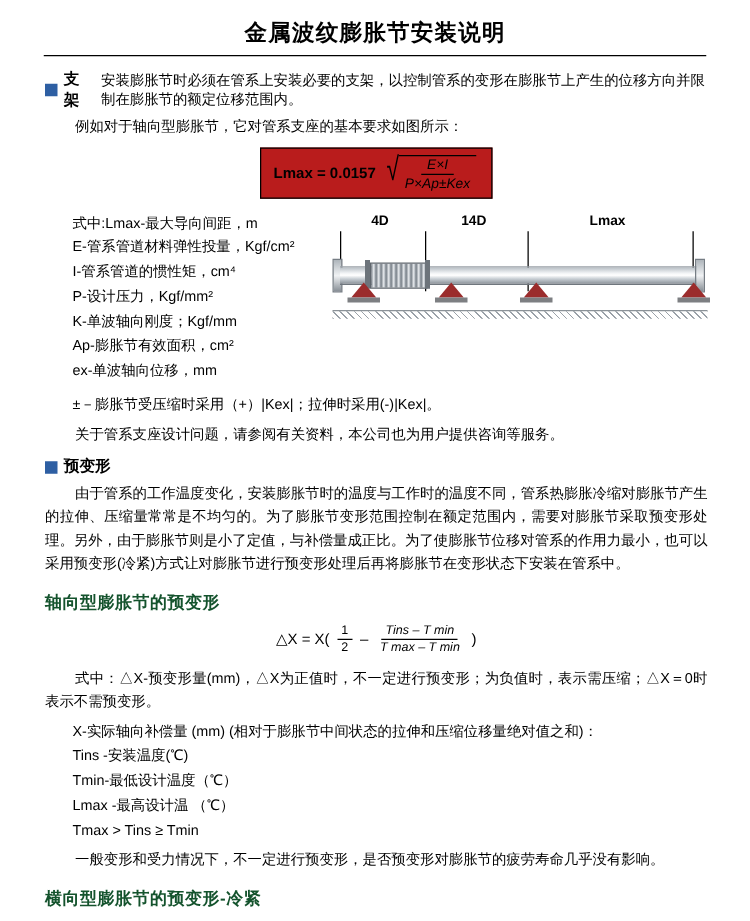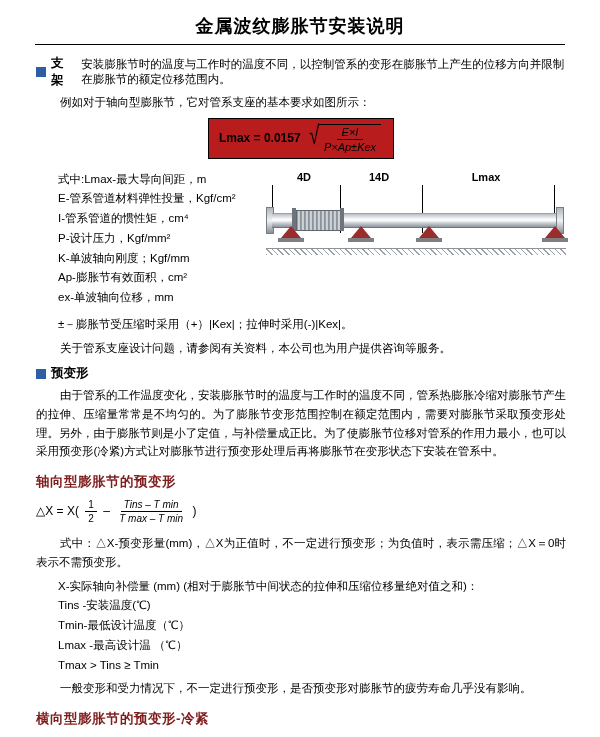--- a/index.html
+++ b/index.html
@@ -57,21 +57,21 @@
     gap: 5px;
   }
   .sq {
     display: inline-block;
     width: 10px;
     height: 10px;
     background: #2e5fa3;
     flex: 0 0 auto;
   }
   .blue-head {
-    color: #7f1d1d;
+    color: #14532d;
     font-size: 13.5px;
     font-weight: bold;
     margin: 12px 0 8px 0;
     letter-spacing: 0.5px;
   }
   .list {
     margin: 3px 0 4px 0;
   }
   .list div {
     font-size: 11.5px;
@@ -130,21 +130,21 @@
     flex-direction: column;
     align-items: center;
     vertical-align: middle;
     font-size: 10px;
     line-height: 1.12;
     margin: 0 3px;
   }
   .ifrac .num { border-bottom: 1px solid #000; padding: 0 3px 1px 3px; }
   .ifrac .den { padding: 1px 3px 0 3px; }
   .eq-center {
-    text-align: left;
+    text-align: center;
     font-size: 12px;
     margin: 8px 0 10px 0;
   }
   .eq-italic { font-style: italic; }
 
   
   .figure {
     position: relative;
     width: 300px;
     height: 120px;
@@ -250,21 +250,21 @@
 <div class="page">
 
   <h1 class="title">金属波纹膨胀节安装说明</h1>
   <div class="rule"></div>
 
   <div class="content">
 
     <div class="sec-head">
       <span class="sq"></span>
       <span>支架</span>
-      <span style="font-weight:normal;font-size:11.5px;margin-left:6px;">安装膨胀节时的温度与工作时的温度不同，以控制管系的变形在膨胀节上产生的位移方向并限制在膨胀节的额定位移范围内。</span>
+      <span style="font-weight:normal;font-size:11.5px;margin-left:6px;">安装膨胀节时必须在管系上安装必要的支架，以控制管系的变形在膨胀节上产生的位移方向并限制在膨胀节的额定位移范围内。</span>
     </div>
 
     <p class="indent">例如对于轴向型膨胀节，它对管系支座的基本要求如图所示：</p>
 
     <div class="formula-wrap">
       <div class="formula-box">
         <span class="lmax-label">Lmax = 0.0157</span>
         <span class="radical">
           <span class="sign">√</span>
           <span class="frac">

